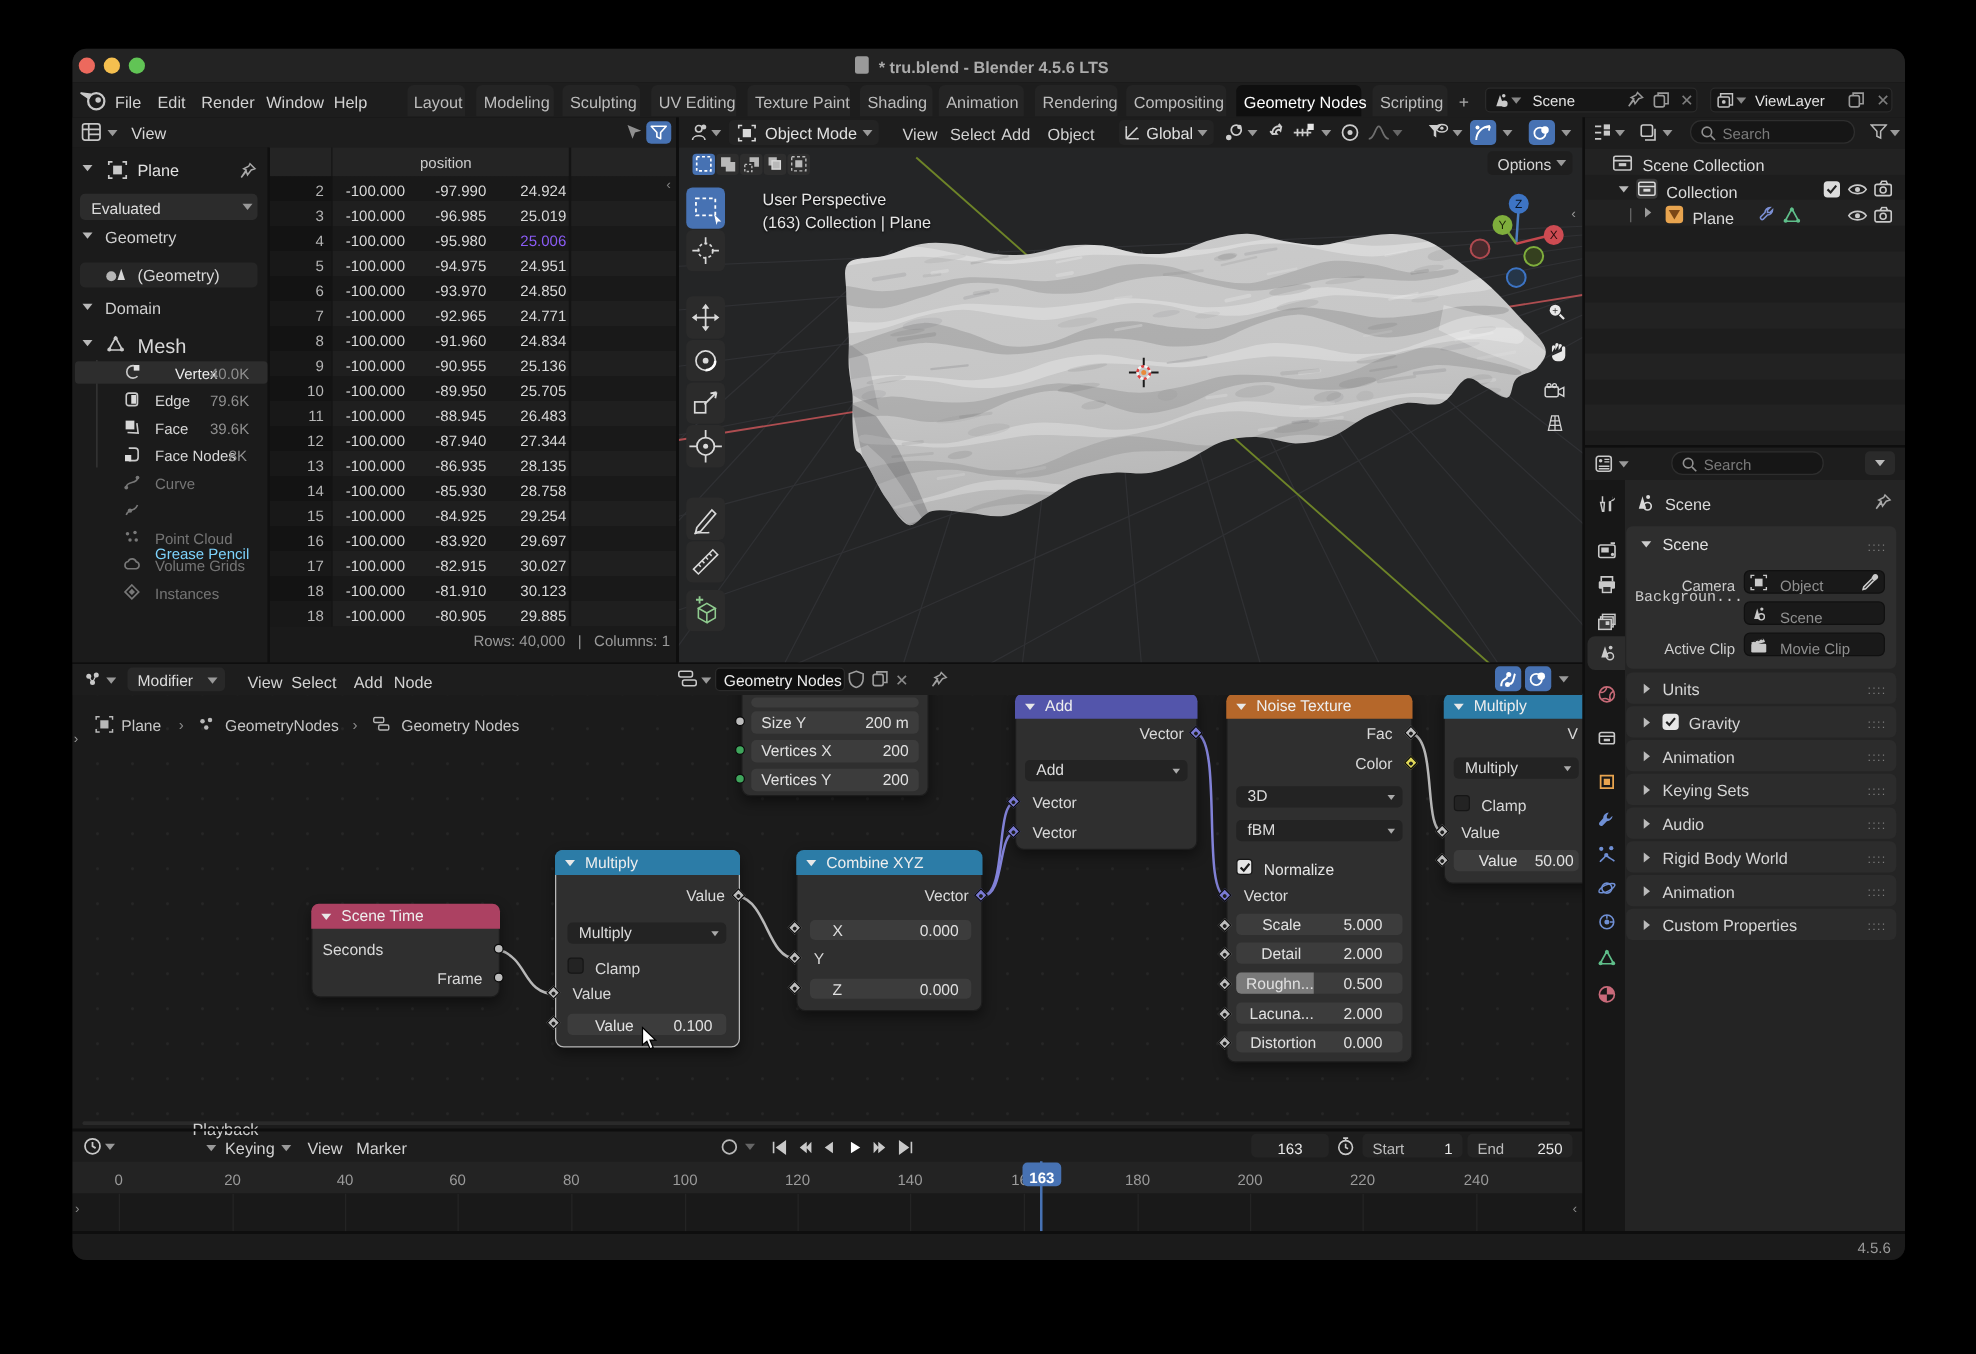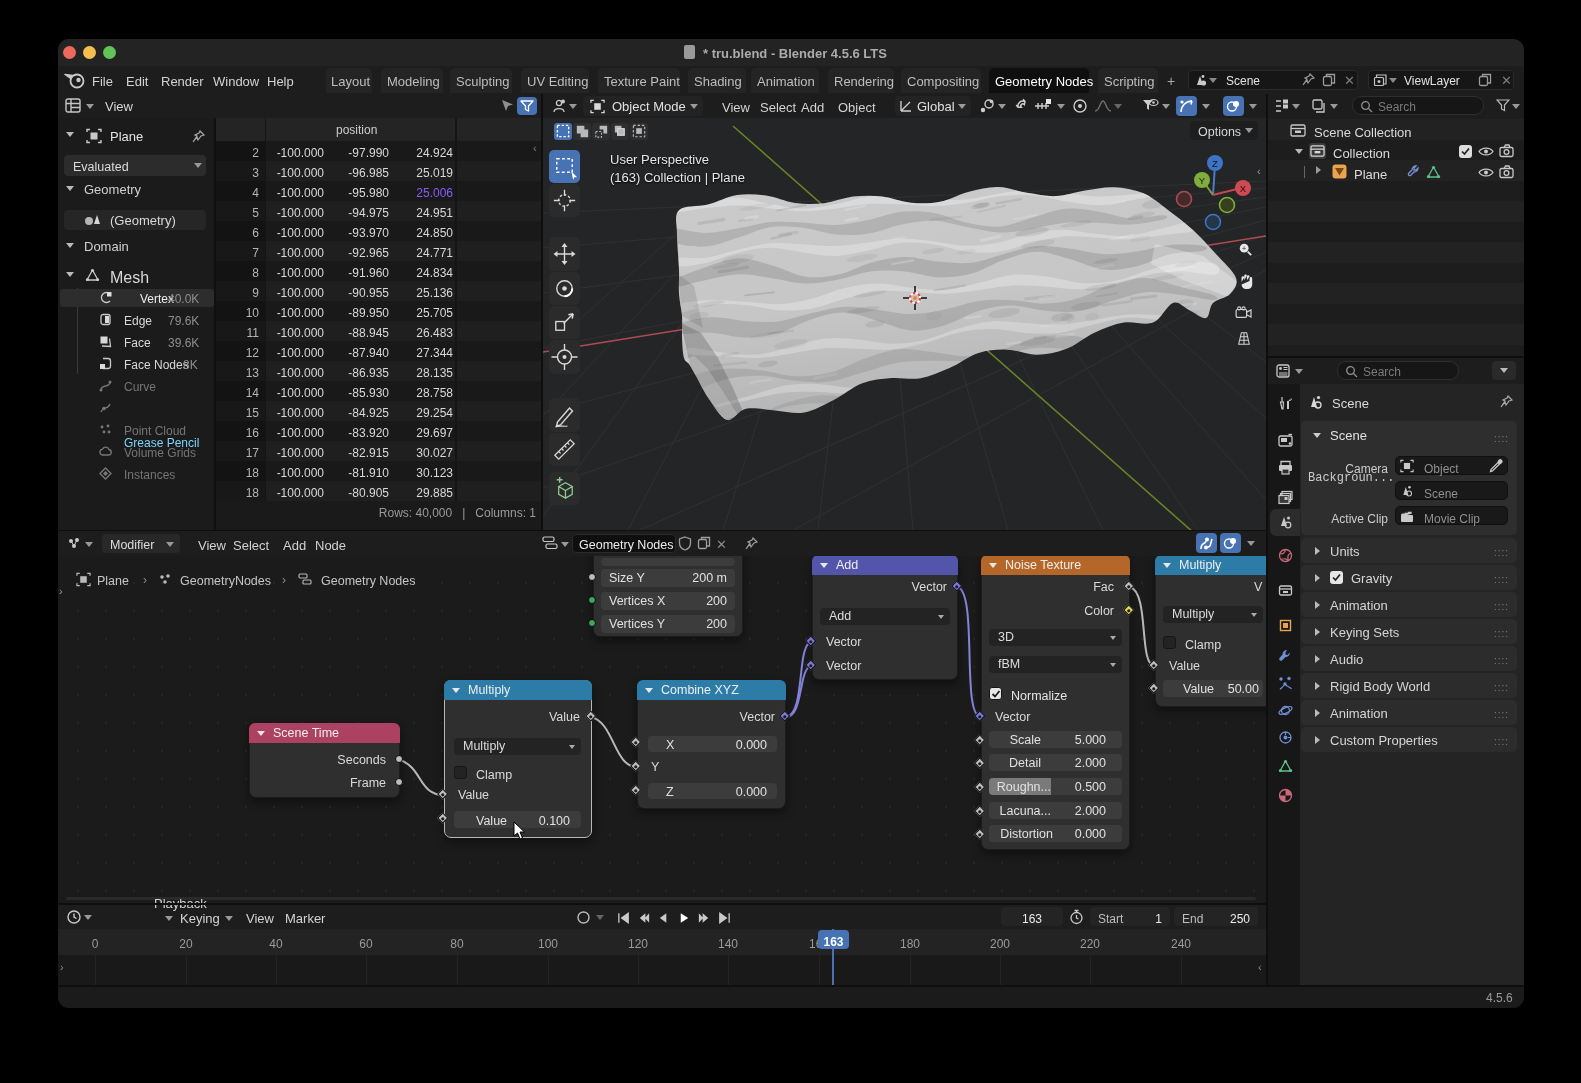--- a/index.html
+++ b/index.html
@@ -631,21 +631,21 @@
 <div class="nt" style="left:543px;top:64px;width:126px;text-align:right;color:#e0e0e0;">200</div>
 <div class="nfld" style="left:543px;top:84px;width:134px;height:18px;"></div>
 <div class="nt" style="left:551px;top:87px;color:#e0e0e0;">Vertices Y</div>
 <div class="nt" style="left:543px;top:87px;width:126px;text-align:right;color:#e0e0e0;">200</div>
 <div class="nfld" style="left:543px;top:27px;width:134px;height:8px;"></div>
 <div class="sockc" style="left:535px;top:47px;background:#bdbdbd;"></div>
 <div class="sockc" style="left:535px;top:70px;background:#3fa55c;"></div>
 <div class="sockc" style="left:535px;top:93px;background:#3fa55c;"></div>
 <div class="node" style="left:191px;top:192px;width:151px;height:75px;"></div>
 <div class="nh" style="left:191px;top:192px;width:151px;background:#ac4162;">Scene Time</div>
-<div class="nt" style="left:200px;top:223px;width:128px;text-align:right;">Seconds</div>
+<div class="nt" style="left:200px;top:223px;width:128px;">Seconds</div>
 <div class="nt" style="left:200px;top:246px;width:128px;text-align:right;">Frame</div>
 <div class="sockc" style="left:342px;top:229px;background:#bdbdbd;"></div>
 <div class="sockc" style="left:342px;top:252px;background:#bdbdbd;"></div>
 <div class="node" style="left:386px;top:149px;width:148px;height:158px;border-color:#b8b8b8;"></div>
 <div class="nh" style="left:386px;top:149px;width:148px;background:#2c7ca7;">Multiply</div>
 <div class="nt" style="left:396px;top:180px;width:126px;text-align:right;">Value</div>
 <div class="ndd dd" style="left:396px;top:207px;width:127px;height:17px;"><span style="margin-left:9px;line-height:17px;">Multiply</span></div>
 <div class="cb" style="left:396px;top:235px;"></div>
 <div class="nt" style="left:418px;top:238px;color:#d9d9d9;">Clamp</div>
 <div class="nt" style="left:400px;top:258px;color:#d9d9d9;">Value</div>

